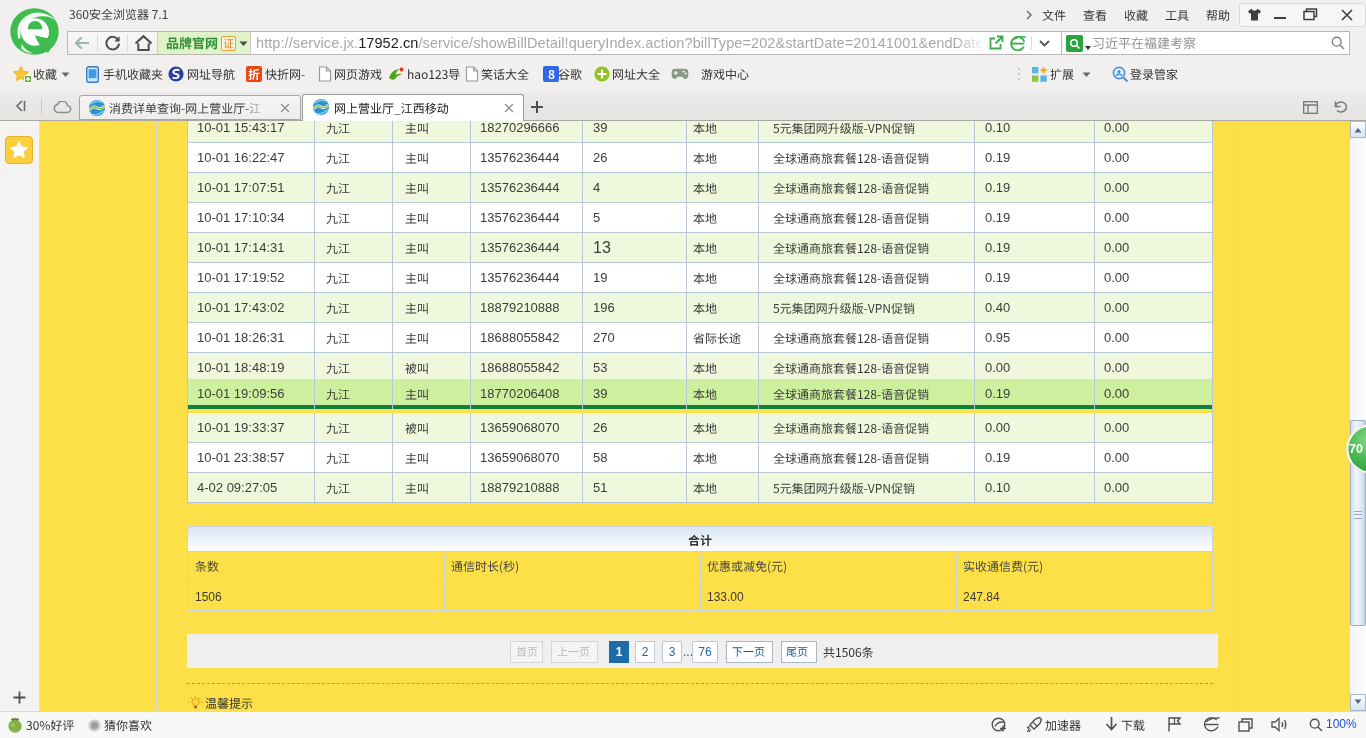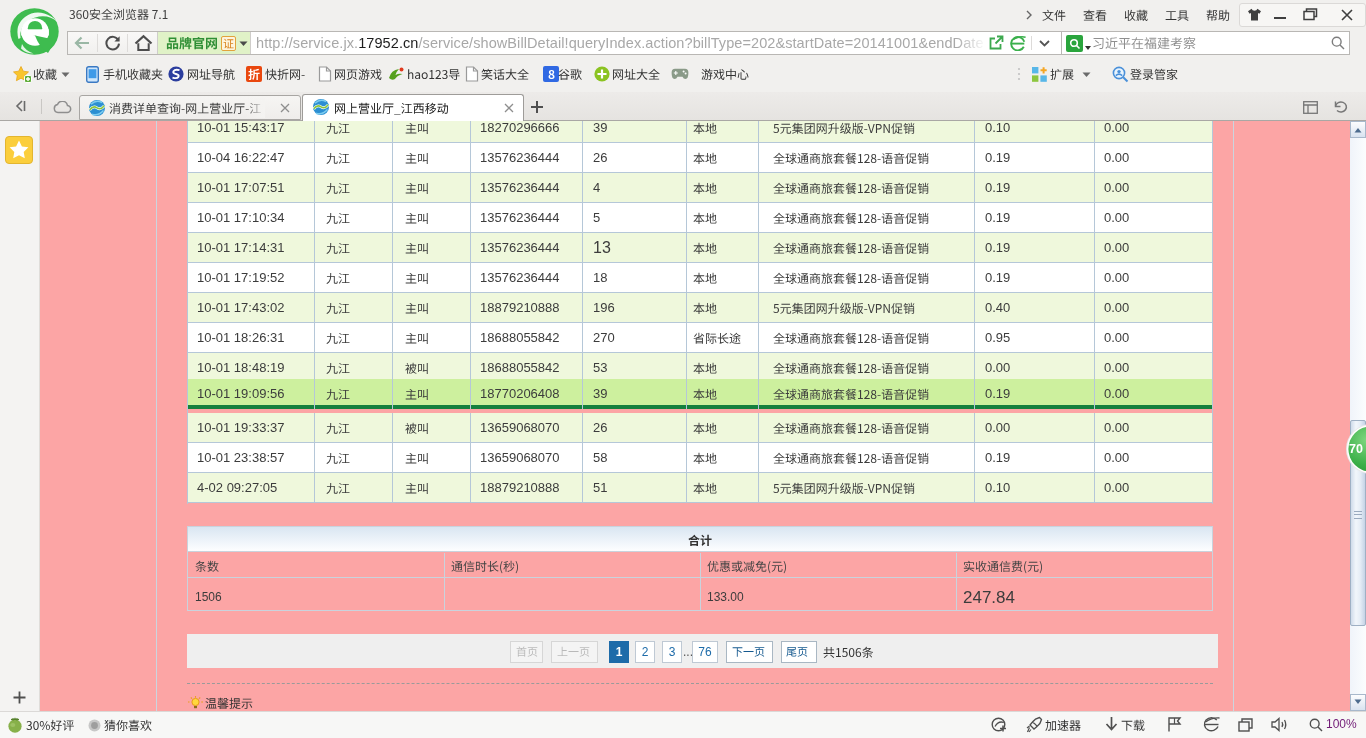--- a/index.html
+++ b/index.html
@@ -311,21 +311,21 @@
     <path d="M7 1 V13 M1 7 H13" stroke="#4f4f4f" stroke-width="2"></path>
   </svg>
 <svg class="ab" style="left:1303px;top:101px" width="15" height="13" viewBox="0 0 15 13">
 <rect x="0.7" y="0.7" width="13.6" height="11.6" fill="none" stroke="#777" stroke-width="1.3"></rect>
 <path d="M0.7 4 H14.3 M5 4 V12.3" stroke="#777" stroke-width="1.3"></path>
   </svg>
 <svg class="ab" style="left:1333px;top:100px" width="15" height="14" viewBox="0 0 15 14">
 <path d="M2.5 6 a5.5 5 0 1 1 1.5 4.5" fill="none" stroke="#777" stroke-width="1.5"></path>
 <path d="M2.5 1.5 V6.5 H7.5" fill="none" stroke="#777" stroke-width="1.5"></path>
   </svg>
-<div class="ab" style="left:0;top:121px;width:1366px;height:590px;overflow:hidden;background:#fca5a5">
+<div class="ab" style="left:0;top:121px;width:1366px;height:590px;overflow:hidden;background:#fde047">
     <div class="ab" style="left:0;top:0;width:40px;height:590px;background:#f4f3f2;border-right:1px solid #dfddda"></div>
     <div class="ab" style="left:5px;top:15px;width:28px;height:28px;background:#fbce3c;border:1px solid #e3b52f;border-radius:4px"></div>
     <svg class="ab" style="left:9px;top:19px" width="20" height="19" viewBox="0 0 20 19">
 <path d="M10 0.5 L12.9 6.4 L19.4 7.3 L14.7 11.9 L15.8 18.3 L10 15.3 L4.2 18.3 L5.3 11.9 L0.6 7.3 L7.1 6.4 Z" fill="#fff"></path>
     </svg>
     <svg class="ab" style="left:13px;top:570px" width="13" height="13" viewBox="0 0 13 13">
       <path d="M6.5 0.5 V12.5 M0.5 6.5 H12.5" stroke="#4f4f4f" stroke-width="1.8"></path>
     </svg>
     <div class="ab" style="left:156px;top:0;width:1px;height:590px;background:#cbd5df"></div>
     <div class="ab" style="left:1233px;top:0;width:1px;height:590px;background:#cbd5df"></div>
@@ -353,21 +353,21 @@
         <svg style="position:absolute;left:585.0px;top:5.6px;" width="142.0" height="17.4">
           <use href="#t27" fill="#3c3c3c"></use>
         </svg>
         <div class="ab" style="left:786px;top:0;width:120px;height:30px;border-left:1px solid #b5c7d8;"></div>
         <div class="ab" style="left:797px;top:0;width:109px;height:30px;line-height:30px;font-size:13px;color:#3c3c3c">0.10</div>
         <div class="ab" style="left:906px;top:0;width:118px;height:30px;border-left:1px solid #b5c7d8;"></div>
         <div class="ab" style="left:916px;top:0;width:108px;height:30px;line-height:30px;font-size:13px;color:#3c3c3c">0.00</div>
       </div>
       <div class="ab" style="left:0;top:30px;width:1024px;height:30px;background:#ffffff;border-bottom:1px solid #b5c7d8">
         <div class="ab" style="left:0px;top:0;width:126px;height:30px;"></div>
-        <div class="ab" style="left:9px;top:0;width:117px;height:30px;line-height:30px;font-size:13px;color:#3c3c3c">10-04 16:22:47</div>
+        <div class="ab" style="left:9px;top:0;width:117px;height:30px;line-height:30px;font-size:13px;color:#3c3c3c">10-01 16:22:47</div>
         <div class="ab" style="left:126px;top:0;width:78px;height:30px;border-left:1px solid #b5c7d8;"></div>
         <svg style="position:absolute;left:138.0px;top:5.6px;" width="24.0" height="17.4">
           <use href="#t24" fill="#3c3c3c"></use>
         </svg>
         <div class="ab" style="left:204px;top:0;width:78px;height:30px;border-left:1px solid #b5c7d8;"></div>
         <svg style="position:absolute;left:217.0px;top:5.6px;" width="24.0" height="17.4">
           <use href="#t25" fill="#3c3c3c"></use>
         </svg>
         <div class="ab" style="left:282px;top:0;width:112px;height:30px;border-left:1px solid #b5c7d8;"></div>
         <div class="ab" style="left:292px;top:0;width:102px;height:30px;line-height:30px;font-size:13px;color:#3c3c3c">13576236444</div>
@@ -477,21 +477,21 @@
         <svg style="position:absolute;left:138.0px;top:5.6px;" width="24.0" height="17.4">
           <use href="#t24" fill="#3c3c3c"></use>
         </svg>
         <div class="ab" style="left:204px;top:0;width:78px;height:30px;border-left:1px solid #b5c7d8;"></div>
         <svg style="position:absolute;left:217.0px;top:5.6px;" width="24.0" height="17.4">
           <use href="#t25" fill="#3c3c3c"></use>
         </svg>
         <div class="ab" style="left:282px;top:0;width:112px;height:30px;border-left:1px solid #b5c7d8;"></div>
         <div class="ab" style="left:292px;top:0;width:102px;height:30px;line-height:30px;font-size:13px;color:#3c3c3c">13576236444</div>
         <div class="ab" style="left:394px;top:0;width:104px;height:30px;border-left:1px solid #b5c7d8;"></div>
-        <div class="ab" style="left:405px;top:0;width:93px;height:30px;line-height:30px;font-size:13px;color:#3c3c3c">18</div>
+        <div class="ab" style="left:405px;top:0;width:93px;height:30px;line-height:30px;font-size:13px;color:#3c3c3c">19</div>
         <div class="ab" style="left:498px;top:0;width:72px;height:30px;border-left:1px solid #b5c7d8;"></div>
         <svg style="position:absolute;left:505.0px;top:5.6px;" width="24.0" height="17.4">
           <use href="#t26" fill="#3c3c3c"></use>
         </svg>
         <div class="ab" style="left:570px;top:0;width:216px;height:30px;border-left:1px solid #b5c7d8;"></div>
         <svg style="position:absolute;left:585.0px;top:5.6px;" width="156.1" height="17.4">
           <use href="#t28" fill="#3c3c3c"></use>
         </svg>
         <div class="ab" style="left:786px;top:0;width:120px;height:30px;border-left:1px solid #b5c7d8;"></div>
         <div class="ab" style="left:797px;top:0;width:109px;height:30px;line-height:30px;font-size:13px;color:#3c3c3c">0.19</div>
@@ -711,21 +711,21 @@
       <div class="ab" style="left:512px;top:26px;width:1px;height:57px;background:#c9d3dd"></div>
       <svg style="position:absolute;left:519.0px;top:29.6px;" width="80.1" height="17.4">
         <use href="#t34" fill="#444"></use>
       </svg>
       <div class="ab" style="left:768px;top:26px;width:1px;height:57px;background:#c9d3dd"></div>
       <svg style="position:absolute;left:775.0px;top:29.6px;" width="80.1" height="17.4">
         <use href="#t35" fill="#444"></use>
       </svg>
       <div class="ab" style="left:7px;top:55px;width:200px;height:31px;line-height:31px;font-size:12px;color:#3c3c3c">1506</div>
       <div class="ab" style="left:519px;top:55px;width:200px;height:31px;line-height:31px;font-size:12px;color:#3c3c3c">133.00</div>
-      <div class="ab" style="left:775px;top:55px;width:200px;height:31px;line-height:31px;font-size:17px;color:#3c3c3c">247.84</div>
+      <div class="ab" style="left:775px;top:55px;width:200px;height:31px;line-height:31px;font-size:12px;color:#3c3c3c">247.84</div>
     </div>
     <div class="ab" style="left:187px;top:513px;width:1031px;height:34px;background:#efefef"></div>
     <div class="ab" style="left:510px;top:520px;width:33px;height:22px;border:1px solid #d6d6d6;background:#f4f4f4"></div>
     <svg style="position:absolute;left:516.0px;top:522.4px;" width="22.0" height="15.9">
       <use href="#t36" fill="#b9b9b9"></use>
     </svg>
     <div class="ab" style="left:551px;top:520px;width:47px;height:22px;border:1px solid #d6d6d6;background:#f4f4f4"></div>
     <svg style="position:absolute;left:557.0px;top:522.4px;" width="33.0" height="15.9">
       <use href="#t37" fill="#b9b9b9"></use>
     </svg>
@@ -831,12 +831,12 @@
 <rect x="1" y="4" width="10" height="9" fill="none" stroke="#4f4f4f" stroke-width="1.4"></rect>
   </svg>
 <svg class="ab" style="left:1271px;top:717px" width="17" height="15" viewBox="0 0 17 15">
 <path d="M1 5 H4 L8 1.5 V13.5 L4 10 H1 Z" fill="none" stroke="#4f4f4f" stroke-width="1.3"></path>
 <path d="M11 5 Q12.5 7.5 11 10 M13.5 3 Q16 7.5 13.5 12" fill="none" stroke="#4f4f4f" stroke-width="1.3"></path>
   </svg>
 <svg class="ab" style="left:1309px;top:718px" width="14" height="14" viewBox="0 0 14 14">
     <circle cx="5.7" cy="5.7" r="4.4" fill="none" stroke="#4f4f4f" stroke-width="1.4"></circle>
     <path d="M9 9 L13 13" stroke="#4f4f4f" stroke-width="1.4"></path>
   </svg>
-<div class="ab" style="left:1326px;top:711px;width:40px;height:27px;line-height:27px;font-size:12px;color:#701a75">100%</div>
+<div class="ab" style="left:1326px;top:711px;width:40px;height:27px;line-height:27px;font-size:12px;color:#1d4ed8">100%</div>
 </body></html>

